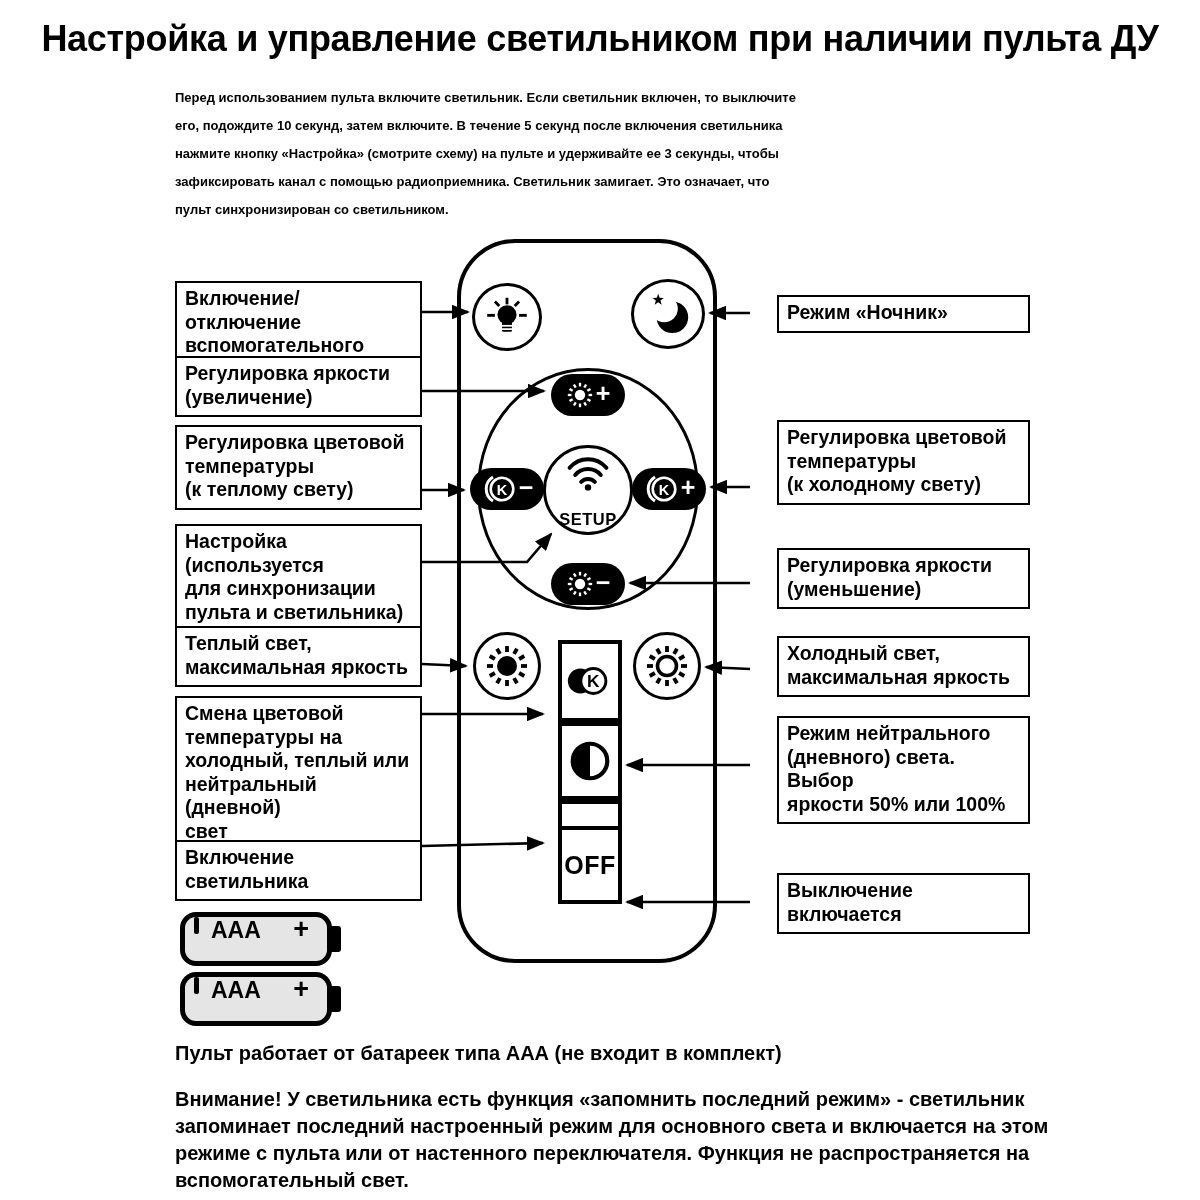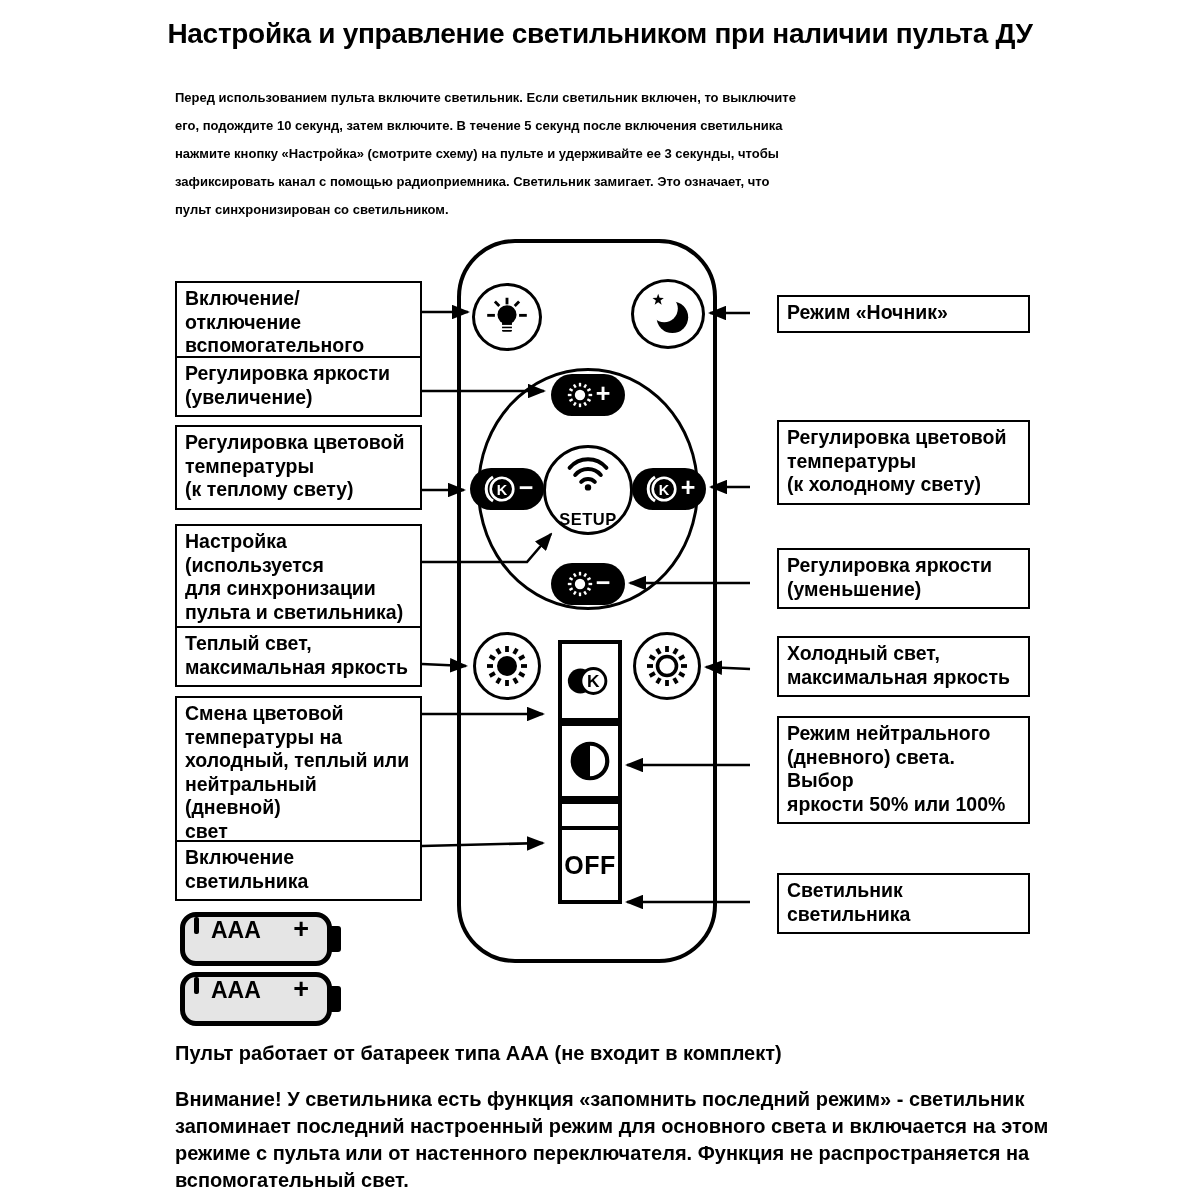--- a/index.html
+++ b/index.html
@@ -1,19 +1,19 @@
 <!DOCTYPE html>
 <html><head>
 <meta charset="utf-8">
 <style>
   html,body{margin:0;padding:0;background:#fff;}
   .page{position:relative;width:1200px;height:1200px;background:#fff;overflow:hidden;
         font-family:"Liberation Sans",sans-serif;color:#000;}
   .title{position:absolute;top:18px;left:0;width:1200px;text-align:center;
-         font-size:28px;font-weight:bold;letter-spacing:-0.3px;}
+         font-size:36px;font-weight:bold;letter-spacing:-0.3px;}
   .para{position:absolute;font-weight:bold;white-space:pre-line;}
   .intro{left:175px;top:84px;width:880px;font-size:13px;line-height:28px;}
   .battery-note{left:175px;top:1040px;width:900px;font-size:20px;line-height:26px;}
   .warning{left:175px;top:1086px;width:890px;font-size:20px;line-height:27px;}
 
   .box{position:absolute;border:2.5px solid #000;background:#fff;
        font-size:19.5px;line-height:23.5px;font-weight:bold;
        padding:4px 8px 6px 8px;white-space:pre-line;box-sizing:border-box;}
   .lbox{left:175px;width:247px;}
   .rbox{left:749px;width:253px;margin-left:28px;}
@@ -102,21 +102,21 @@
   <div class="box rbox" style="top:420px">Регулировка цветовой
 температуры
 (к холодному свету)</div>
   <div class="box rbox" style="top:548px">Регулировка яркости
 (уменьшение)</div>
   <div class="box rbox" style="top:636px">Холодный свет,
 максимальная яркость</div>
   <div class="box rbox" style="top:716px">Режим нейтрального
 (дневного) света. Выбор
 яркости 50% или 100%</div>
-  <div class="box rbox" style="top:873px">Светильник светильника</div>
+  <div class="box rbox" style="top:873px">Выключение включается</div>
 
   <div class="remote"></div>
 
   <div class="circle-btn" style="left:472px;top:283px;width:70px;height:68px;">
     <svg width="44" height="42" viewBox="0 0 40 38">
       <line x1="20" y1="1.5" x2="20" y2="7.5" stroke="#000" stroke-width="2.6"></line>
       <line x1="9" y1="5" x2="13" y2="9" stroke="#000" stroke-width="2.6"></line>
       <line x1="31" y1="5" x2="27" y2="9" stroke="#000" stroke-width="2.6"></line>
       <line x1="2" y1="17.5" x2="9" y2="17.5" stroke="#000" stroke-width="2.6"></line>
       <line x1="31" y1="17.5" x2="38" y2="17.5" stroke="#000" stroke-width="2.6"></line>

